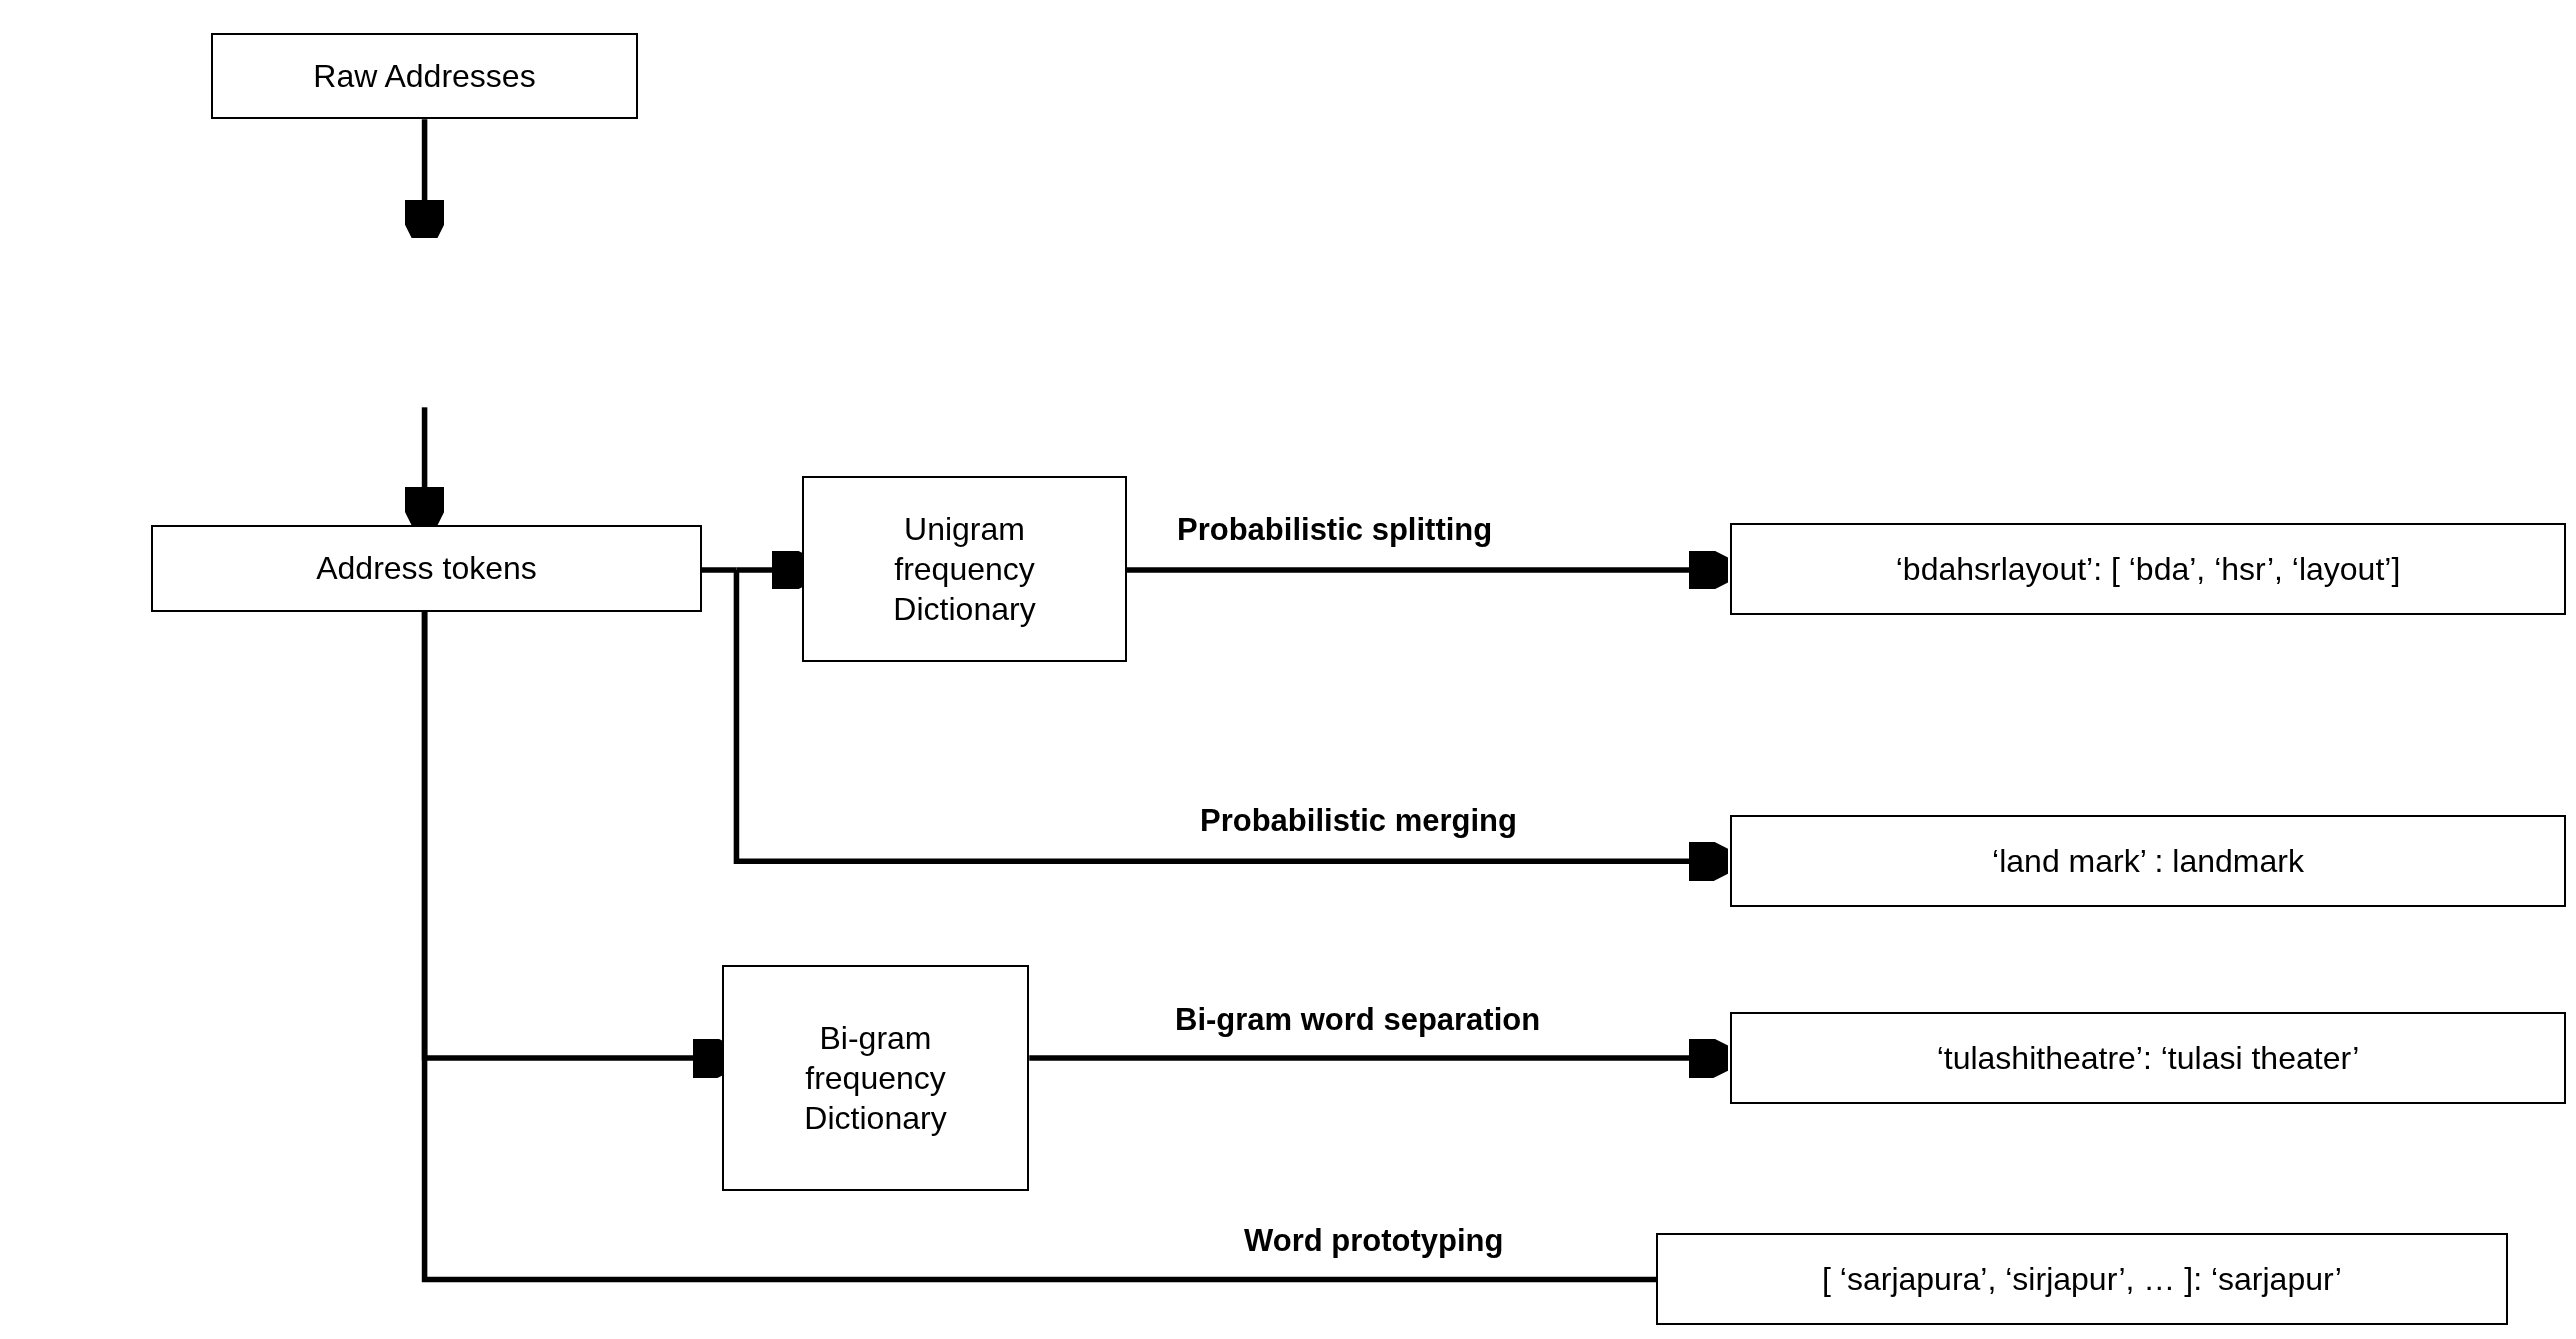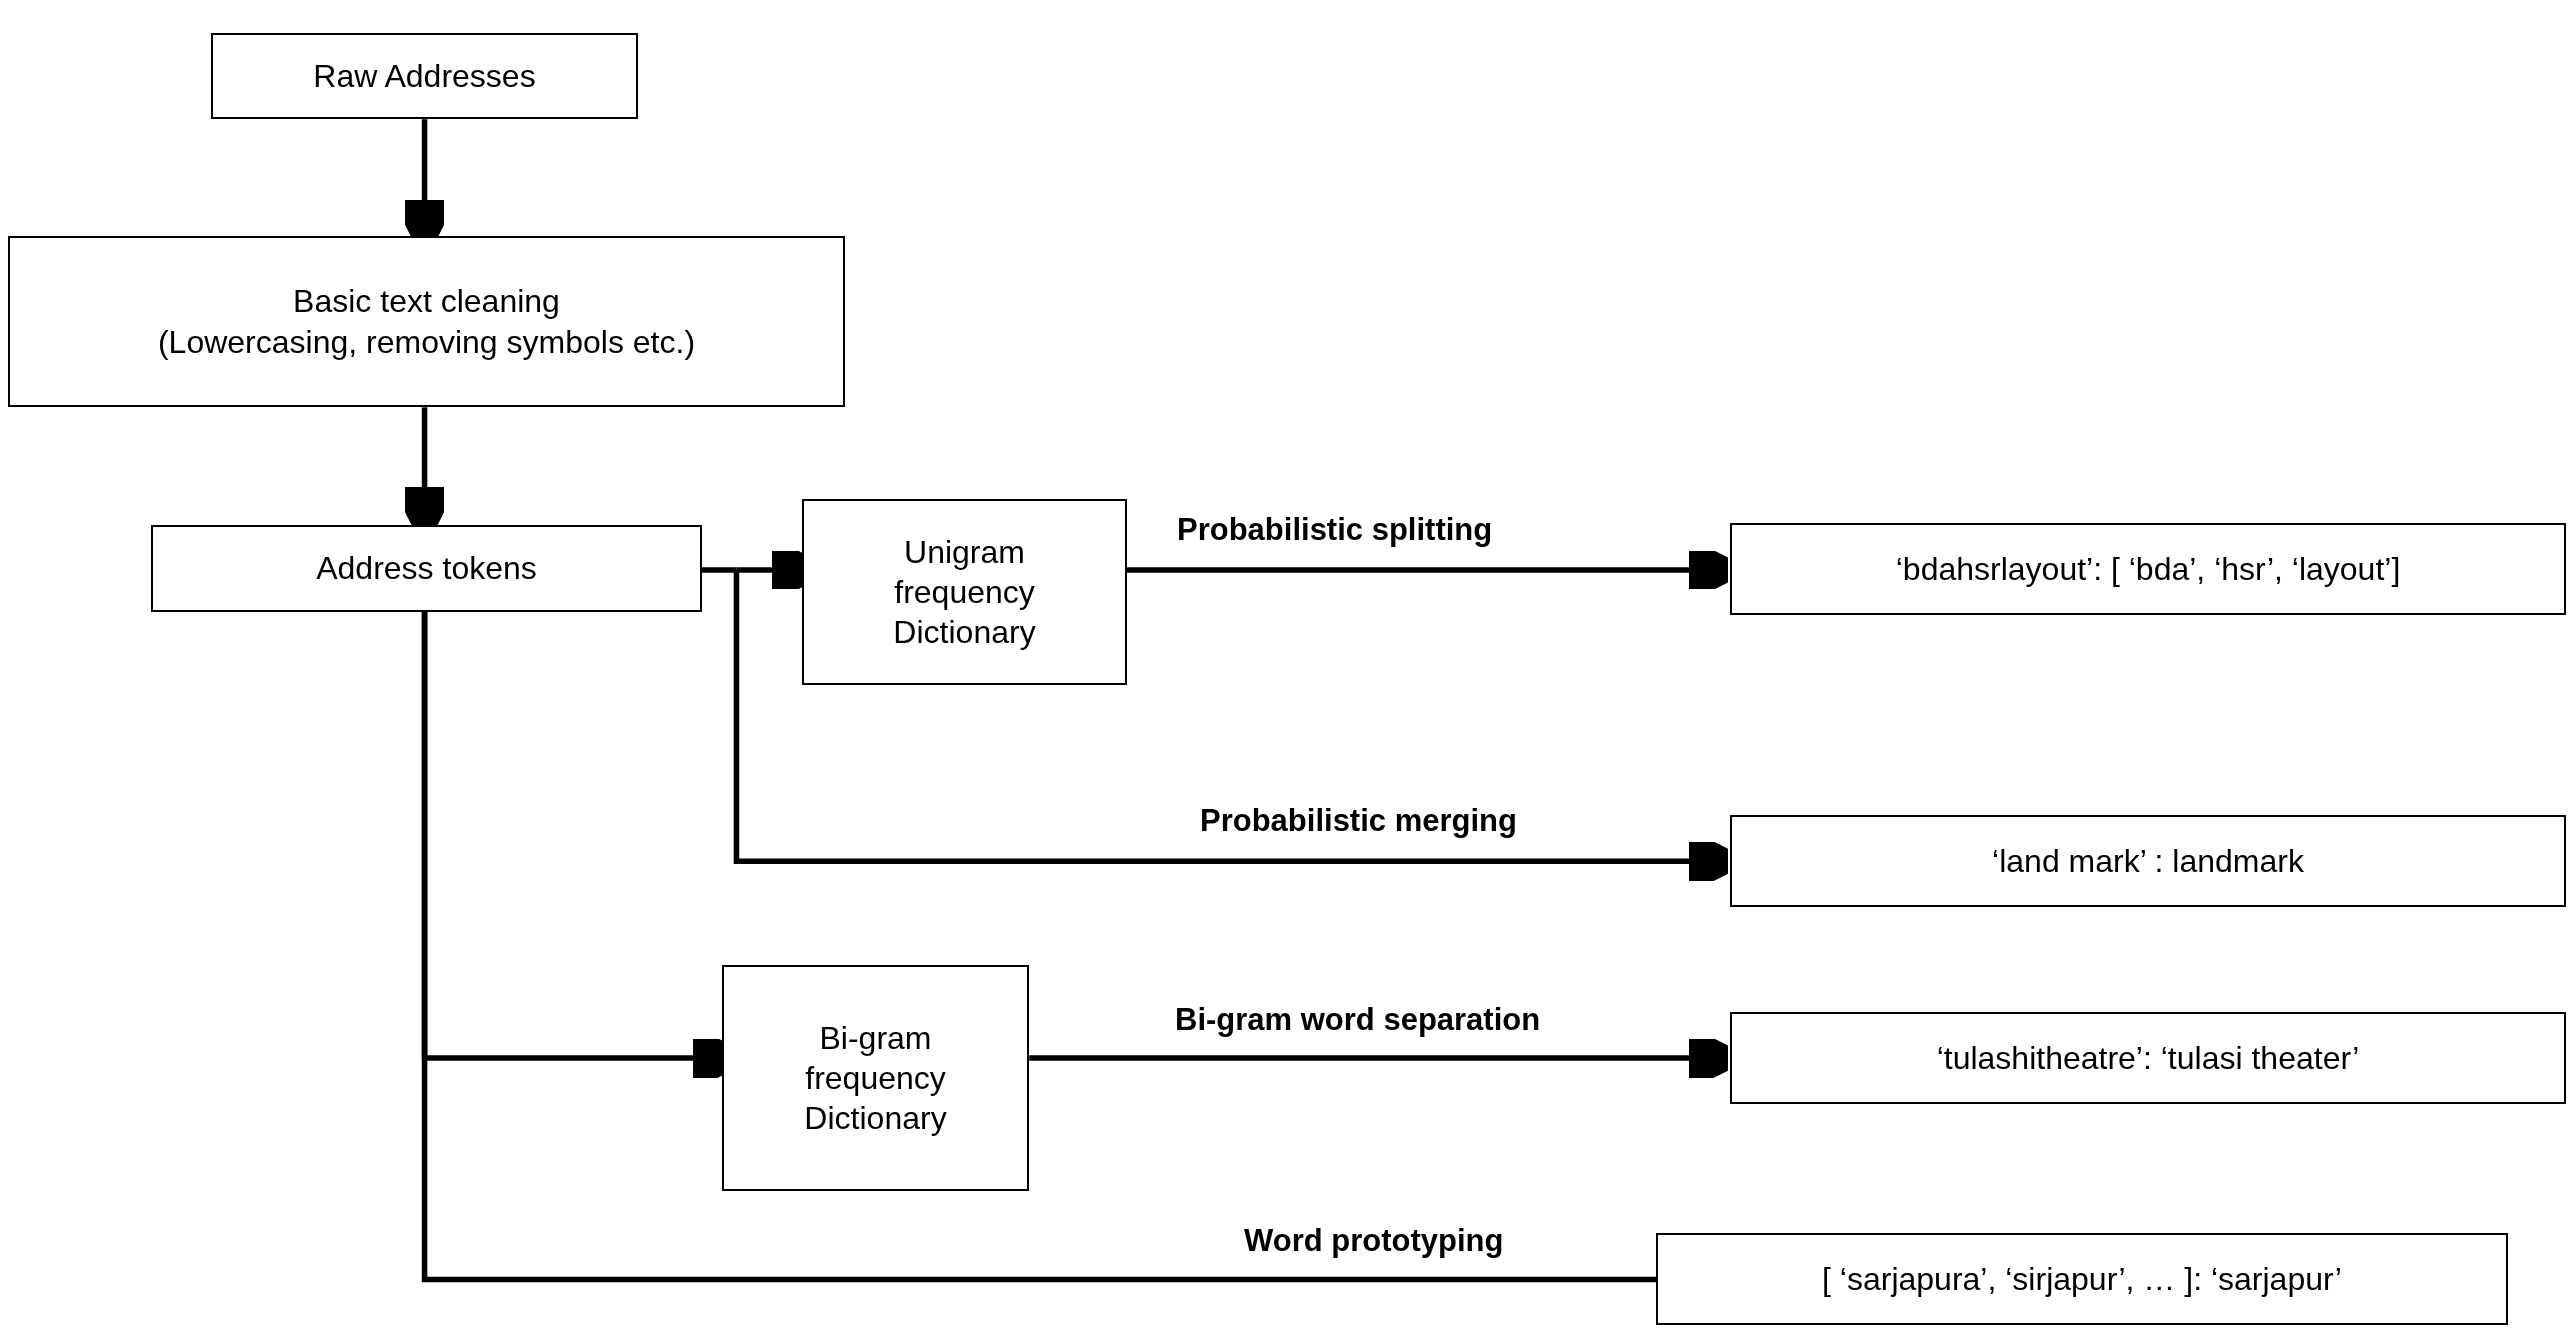--- a/index.html
+++ b/index.html
@@ -89,34 +89,28 @@
 
     <line x1="1297" y1="1333" x2="2165" y2="1333" marker-end="url(#arrow)"></line>
   </svg>
 
   <div class="box" style="left:211px; top:33px; width:427px; height:86px;">
     <span class="lines">
       <span>Raw Addresses</span>
     </span>
   </div>
 
-  <div class="box" style="left:8px; top:236px; width:837px; height:171px;">
-    <span class="lines">
-      <span>Basic text cleaning</span>
-      <span>(Lowercasing, removing symbols etc.)</span>
-    </span>
-  </div>
 
   <div class="box" style="left:151px; top:525px; width:551px; height:87px;">
     <span class="lines">
       <span>Address tokens</span>
     </span>
   </div>
 
-  <div class="box" style="left:802px; top:476px; width:325px; height:186px;margin-top:23px;">
+  <div class="box" style="left:802px; top:476px; width:325px; height:186px;">
     <span class="lines">
       <span>Unigram</span>
       <span>frequency</span>
       <span>Dictionary</span>
     </span>
   </div>
 
   <div class="box" style="left:722px; top:965px; width:307px; height:226px;">
     <span class="lines">
       <span>Bi-gram</span>

